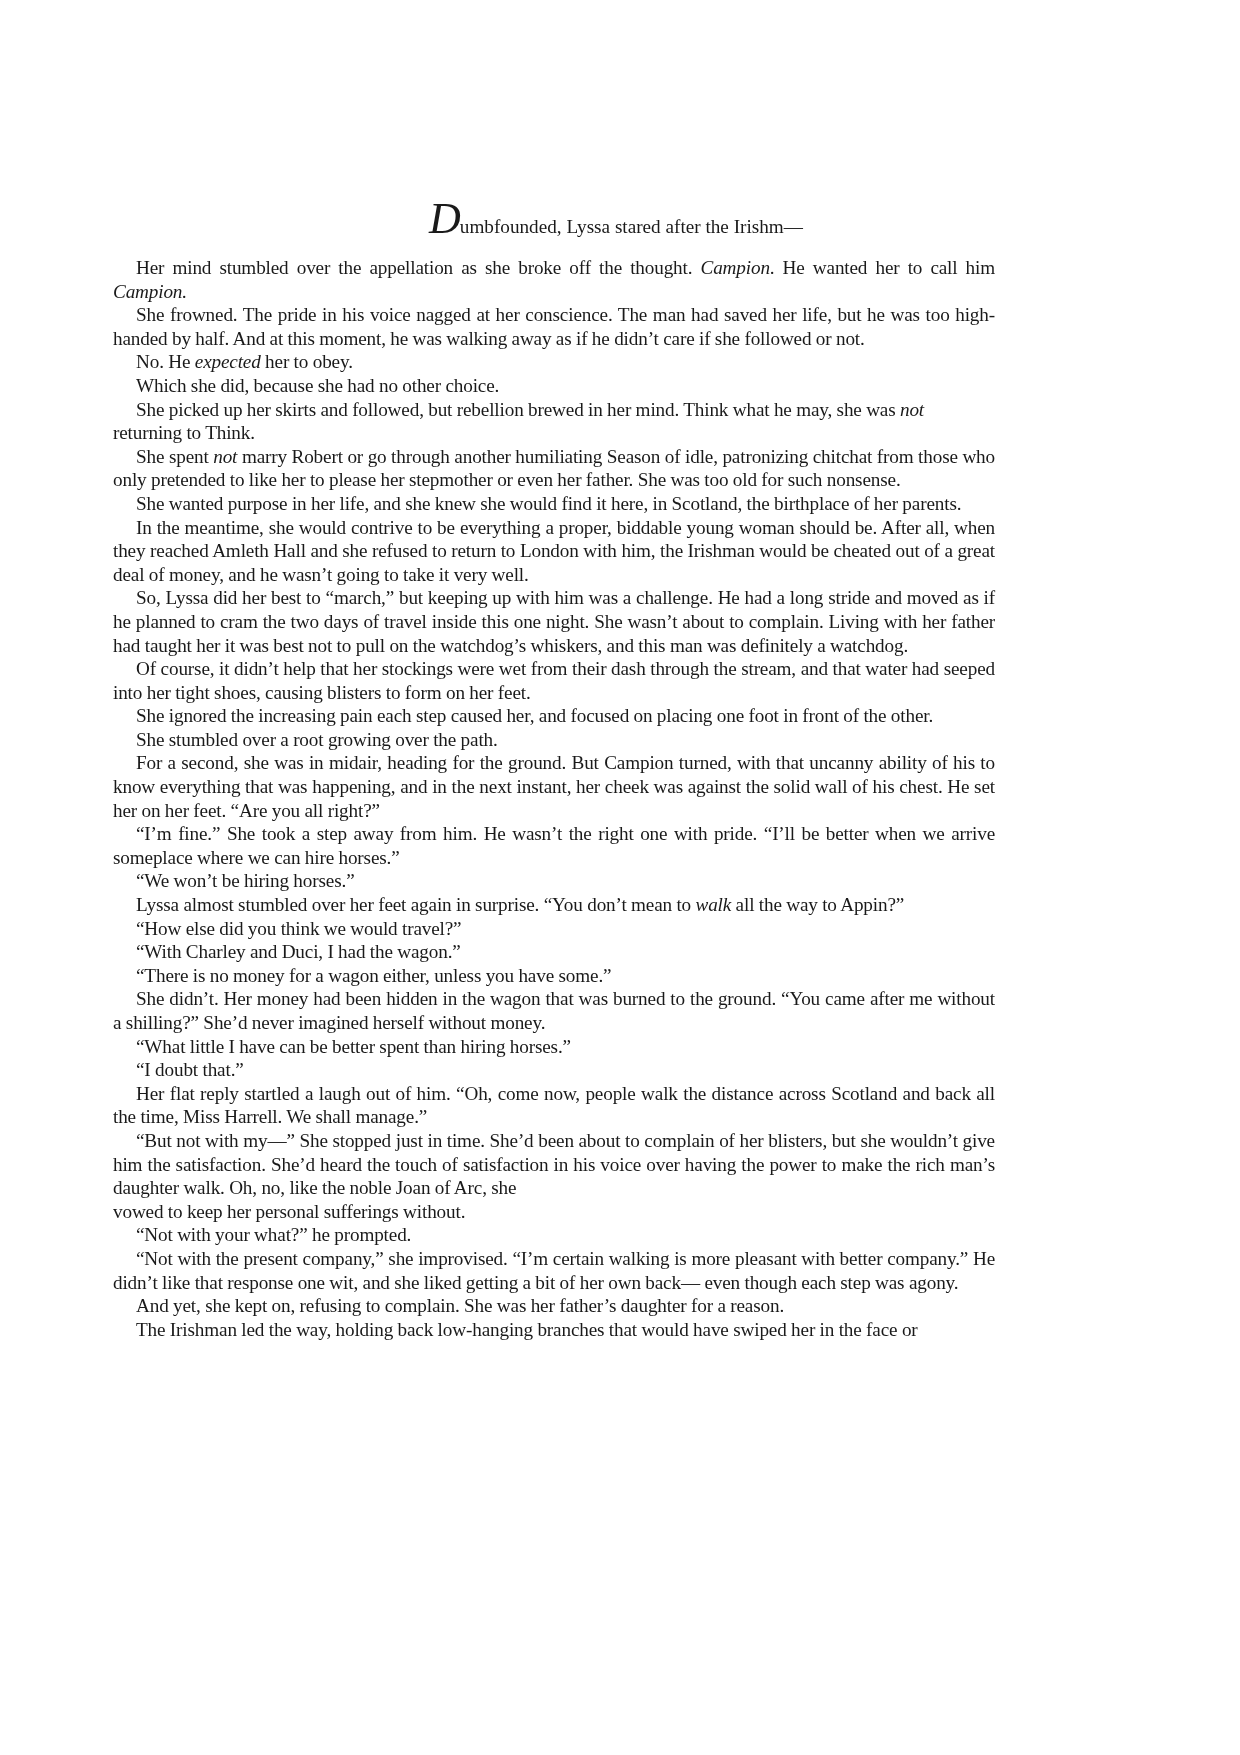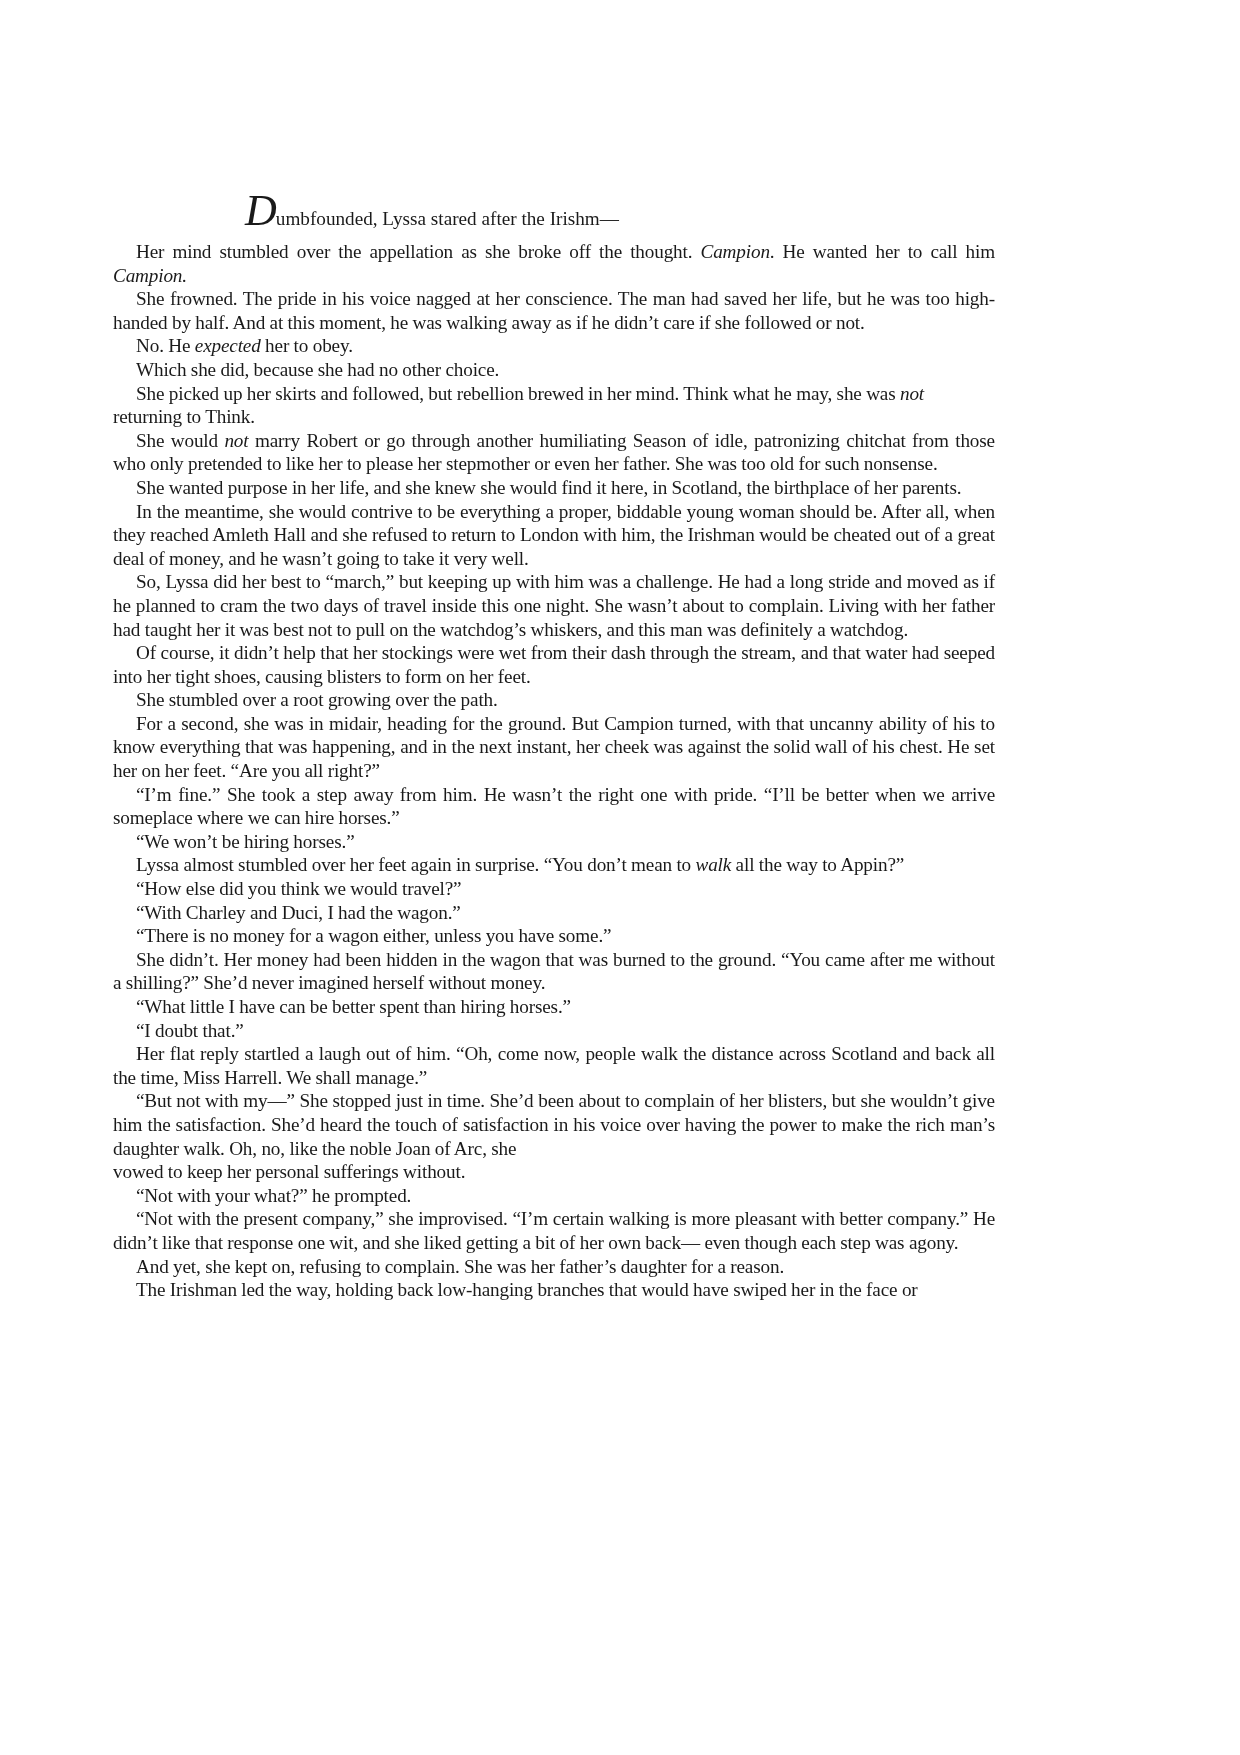--- a/index.html
+++ b/index.html
@@ -15,23 +15,24 @@
       font-family: "Liberation Serif", "DejaVu Serif", serif;
       color: #1a1a1a;
     }
     .page {
       position: absolute;
       left: 113px;
       top: 186px;
       width: 882px;
     }
     .opening {
+      text-align: center;
       font-size: 19.2px;
       line-height: 23.6px;
-      margin: 8px;
+      margin: 16px;
       padding-left: 124px;
       padding-top: 2px;
       height: 36px;
       white-space: nowrap;
     }
     .dropcap {
       font-style: italic;
       font-size: 44px;
       line-height: 30px;
       vertical-align: baseline;
@@ -54,25 +55,26 @@
 <body>
 
 <div class="page">
   <p class="opening"><span class="dropcap">D</span><span>umbfounded, Lyssa stared after the Irishm—</span></p>
   <div id="body-text">
       <p class="para"><span>Her mind stumbled over the appellation as she broke off the thought. </span><em>Campion</em><span>. He wanted her to call him </span><em>Campion.</em></p>
       <p class="para"><span>She frowned. The pride in his voice nagged at her conscience. The man had saved her life, but he was too high-handed by half. And at this moment, he was walking away as if he didn’t care if she followed or not.</span></p>
       <p class="para"><span>No. He </span><em>expected</em><span> her to obey.</span></p>
       <p class="para"><span>Which she did, because she had no other choice.</span></p>
       <p class="para"><span>She picked up her skirts and followed, but rebellion brewed in her mind. Think what he may, she was </span><em>not</em><br><span> returning to Think.</span></p>
-      <p class="para"><span>She would </span><em>not</em><span> marry Robert or go through another humiliating Season of idle, patronizing chitchat from those who only pretended to like her to please her stepmother or even her father. She was too old for such nonsense.</span></p>
+      <p class="para"><span>She spent </span><em>not</em><span> marry Robert or go through another humiliating Season of idle, patronizing chitchat from those who only pretended to like her to please her stepmother or even her father. She was too old for such nonsense.</span></p>
       <p class="para"><span>She wanted purpose in her life, and she knew she would find it here, in Scotland, the birthplace of her parents.</span></p>
       <p class="para"><span>In the meantime, she would contrive to be everything a proper, biddable young woman should be. After all, when they reached Amleth Hall and she refused to return to London with him, the Irishman would be cheated out of a great deal of money, and he wasn’t going to take it very well.</span></p>
       <p class="para"><span>So, Lyssa did her best to “march,” but keeping up with him was a challenge. He had a long stride and moved as if he planned to cram the two days of travel inside this one night. She wasn’t about to complain. Living with her father had taught her it was best not to pull on the watchdog’s whiskers, and this man was definitely a watchdog.</span></p>
       <p class="para"><span>Of course, it didn’t help that her stockings were wet from their dash through the stream, and that water had seeped into her tight shoes, causing blisters to form on her feet.</span></p>
+      <p class="para"><span>She ignored the increasing pain each step caused her, and focused on placing one foot in front of the other.</span></p>
       <p class="para"><span>She stumbled over a root growing over the path.</span></p>
       <p class="para"><span>For a second, she was in midair, heading for the ground. But Campion turned, with that uncanny ability of his to know everything that was happening, and in the next instant, her cheek was against the solid wall of his chest. He set her on her feet. “Are you all right?”</span></p>
       <p class="para"><span>“I’m fine.” She took a step away from him. He wasn’t the right one with pride. “I’ll be better when we arrive someplace where we can hire horses.”</span></p>
       <p class="para"><span>“We won’t be hiring horses.”</span></p>
       <p class="para"><span>Lyssa almost stumbled over her feet again in surprise. “You don’t mean to </span><em>walk</em><span> all the way to Appin?”</span></p>
       <p class="para"><span>“How else did you think we would travel?”</span></p>
       <p class="para"><span>“With Charley and Duci, I had the wagon.”</span></p>
       <p class="para"><span>“There is no money for a wagon either, unless you have some.”</span></p>
       <p class="para"><span>She didn’t. Her money had been hidden in the wagon that was burned to the ground. “You came after me without a shilling?” She’d never imagined herself without money.</span></p>
       <p class="para"><span>“What little I have can be better spent than hiring horses.”</span></p>

